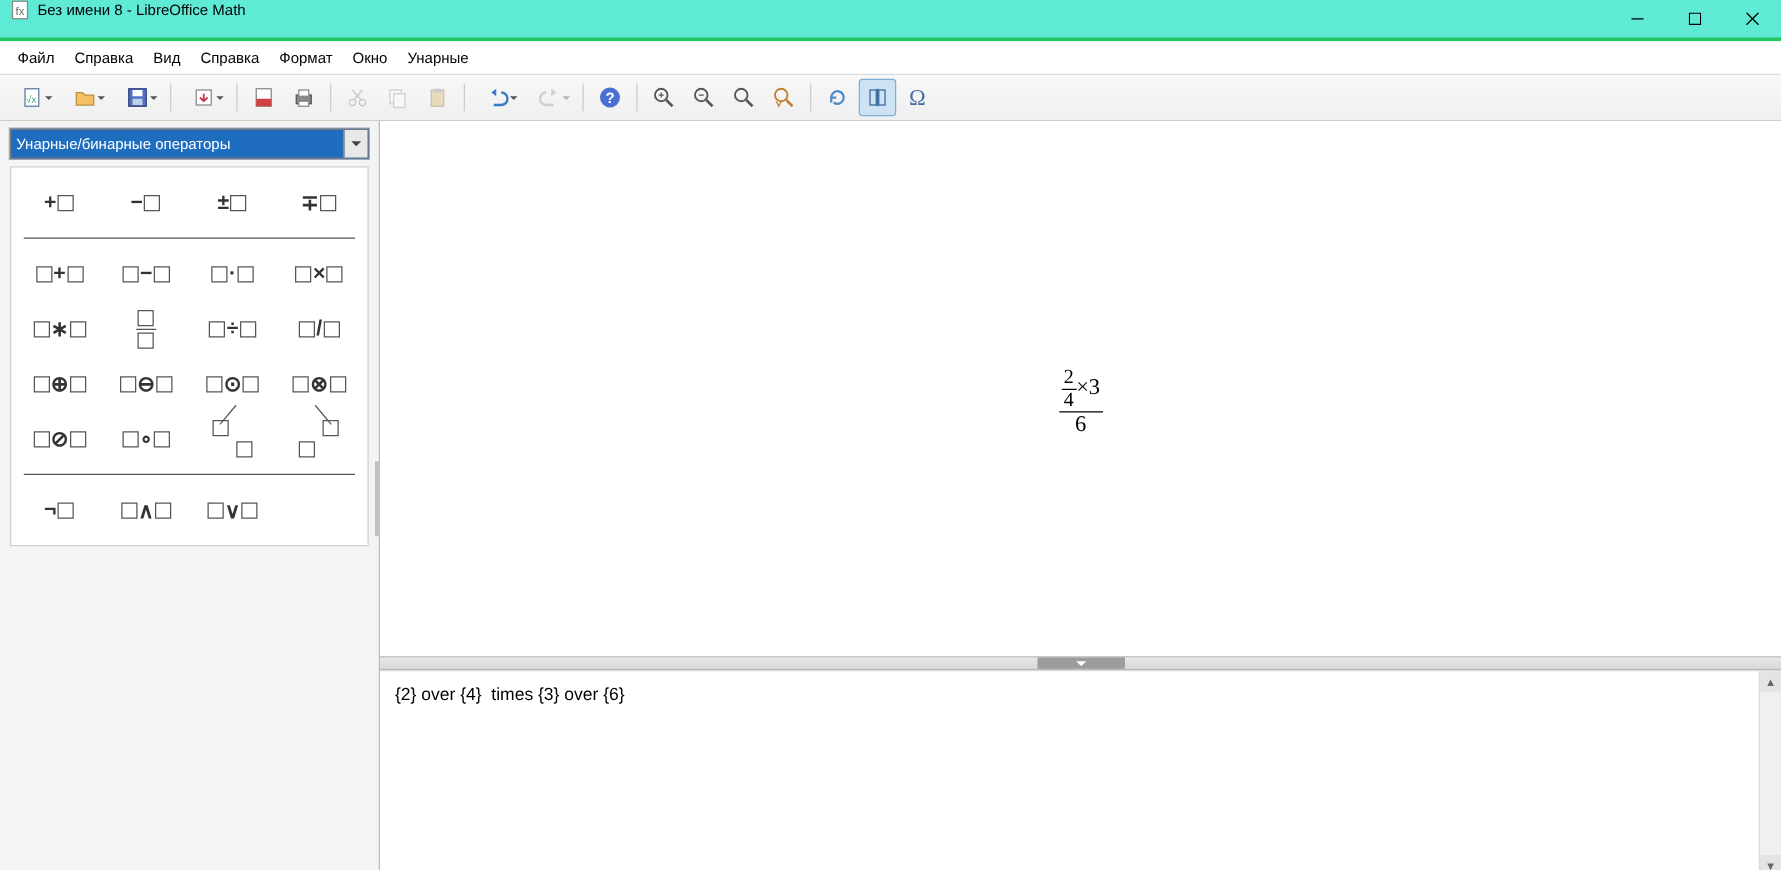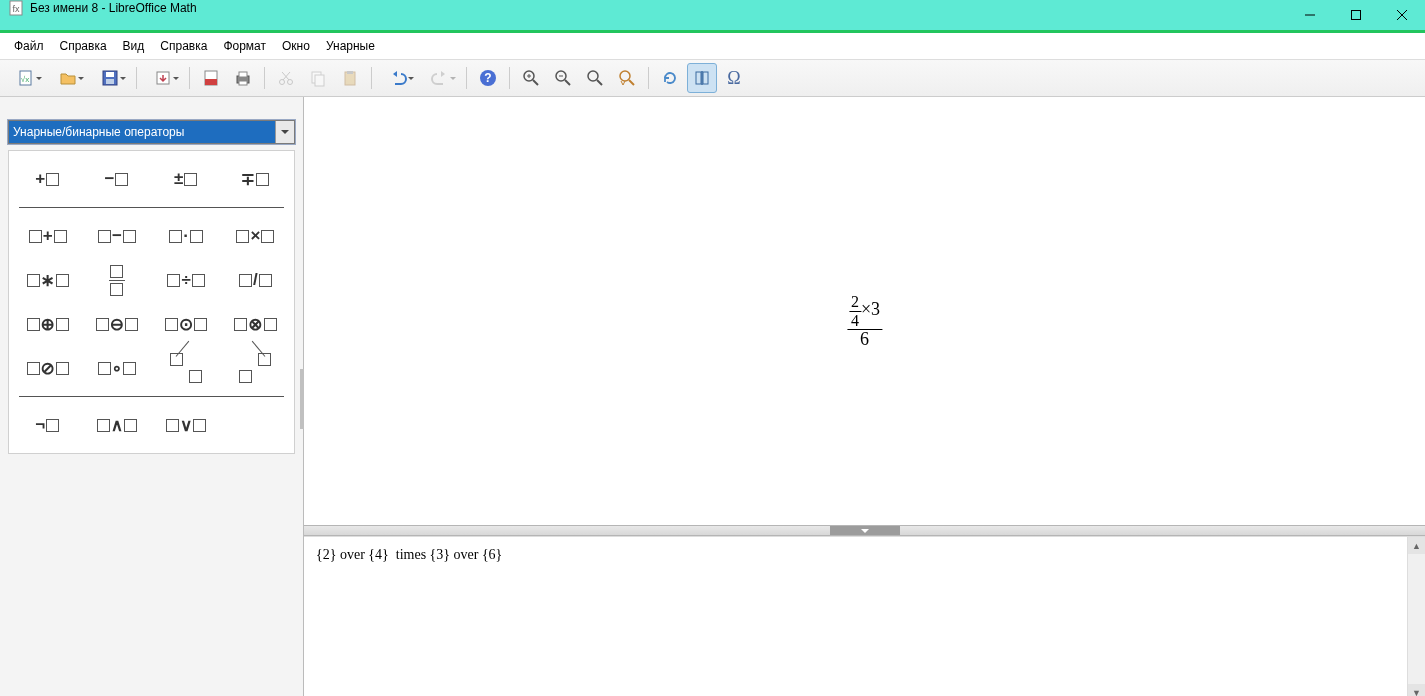--- a/index.html
+++ b/index.html
@@ -13,39 +13,39 @@
 .menu-item .underline{}
 .toolbar{height:36px;background:linear-gradient(#f8f8f8,#efefef);border-bottom:1px solid #ccc;display:flex;align-items:center;padding:0 6px;gap:2px}
 .tb-btn{width:28px;height:28px;display:flex;align-items:center;justify-content:center;cursor:pointer;border:1px solid transparent;border-radius:3px;position:relative}
 .tb-btn.toggled{background:#cde2f3;border-color:#7db0d8}
 .tb-btn.dd{width:38px}
 .tb-btn.dd::after{content:"";position:absolute;right:3px;top:50%;margin-top:-1px;border:3px solid transparent;border-top-color:#555}
 .tb-sep{width:1px;height:22px;background:#ccc;margin:0 4px}
 .workspace{display:flex;height:calc(100% - 92px)}
 .sidebar{width:303px;background:#f4f4f4;border-right:1px solid #bbb;display:flex;flex-direction:column;padding:4px 0 0 0;position:relative}
 .sidebar-drag{position:absolute;right:-4px;top:45%;width:7px;height:60px;background:#c0c0c0;cursor:ew-resize}
-.combo{margin:19px 8px 6px 8px;height:22px;background:#1e6dbf;color:#fff;border:1px solid #7a7a7a;display:flex;align-items:center;padding:0 4px;position:relative;box-shadow:0 0 0 1px #9aa9c4}
+.combo{margin:2px 8px 6px 8px;height:22px;background:#1e6dbf;color:#fff;border:1px solid #7a7a7a;display:flex;align-items:center;padding:0 4px;position:relative;box-shadow:0 0 0 1px #9aa9c4}
 .combo-arrow{position:absolute;right:0;top:0;width:18px;height:100%;background:#e9e9e9;border-left:1px solid #999;display:flex;align-items:center;justify-content:center}
 .combo-arrow::after{content:"";border:4px solid transparent;border-top-color:#444;margin-top:3px}
 .elem-panel{background:#fff;margin:0 8px;border:1px solid #d0d0d0;padding:8px 4px;display:flex;flex-direction:column;gap:4px}
 .elem-row{display:flex;justify-content:flex-start;gap:0}
 .elem-cell{width:70px;height:40px;display:flex;align-items:center;justify-content:center;cursor:pointer;font-size:17px;color:#333}
 .elem-hr{height:1px;background:#545454;margin:4px 6px}
 .ph{display:inline-block;width:11px;height:11px;border:1px solid #555;margin:0 1px;vertical-align:middle}
 .main{flex:1;display:flex;flex-direction:column;background:#fff}
 .preview{flex:1;position:relative;overflow:auto;background:#fff}
 .formula{position:absolute;left:50%;top:196px;transform:translateX(-50%);font-family:"Times New Roman",serif;font-size:18px;text-align:center;color:#000}
 .frac{display:inline-block;text-align:center;vertical-align:middle}
 .frac .num{display:block;border-bottom:1px solid #000;padding:0 2px;line-height:1.1}
 .frac .den{display:block;padding:0 2px;line-height:1.1}
 .split-bar{height:9px;background:linear-gradient(#e8e8e8,#d8d8d8);border-top:1px solid #b5b5b5;border-bottom:1px solid #b5b5b5;position:relative;cursor:ns-resize}
 .split-grip{position:absolute;left:50%;top:0;transform:translateX(-50%);width:70px;height:9px;background:#9c9c9c;display:flex;align-items:center;justify-content:center}
 .split-grip::after{content:"";border:4px solid transparent;border-top-color:#fff;margin-top:4px}
 .editor{height:148px;background:#fff;border-top:1px solid #ddd;padding:8px 10px;position:relative}
-.editor textarea{width:100%;height:100%;border:none;outline:none;resize:none;font-family:Liberation Serif, serif;font-size:14px;color:#000}
+.editor textarea{width:100%;height:100%;border:none;outline:none;resize:none;font-family:Liberation Sans, sans-serif;font-size:14px;color:#000}
 .editor-scroll{position:absolute;right:0;top:0;width:17px;height:100%;background:#f0f0f0;border-left:1px solid #ddd}
 .editor-scroll-up,.editor-scroll-down{height:17px;background:#e4e4e4;display:flex;align-items:center;justify-content:center;font-size:9px;color:#666}
 .editor-scroll-down{position:absolute;bottom:0;width:100%}
 svg{display:block}
 </style>
 </head>
 <body>
 
 <div class="titlebar">
   <div class="titlebar-left">

